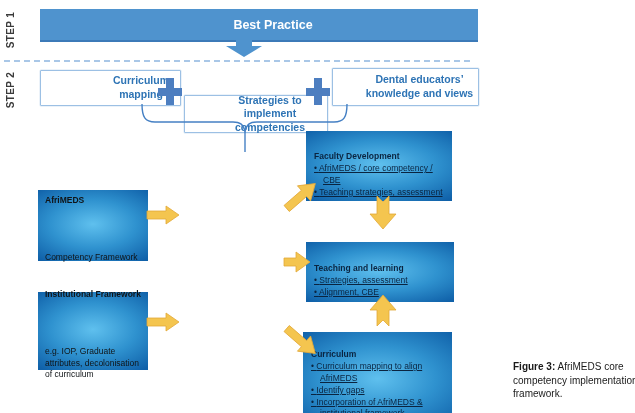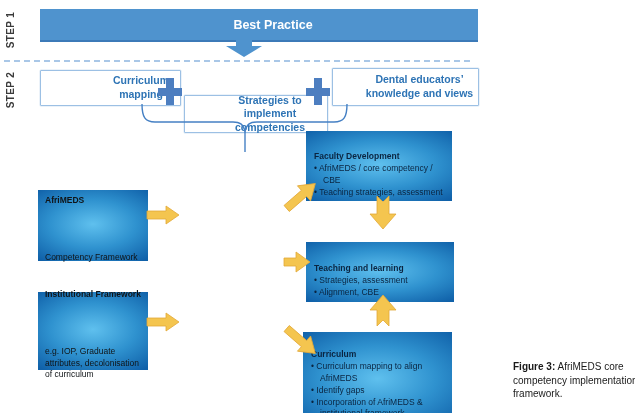--- a/index.html
+++ b/index.html
@@ -40,21 +40,21 @@
       var(--blue_center) 0%, var(--blue_mid) 52%, var(--blue_edge) 100%);
     color:#101417;font-size:8.5px;line-height:1.4;}
   .bluebox .title{font-weight:700;margin-top:8px;}
   .left-box{display:flex;flex-direction:column;justify-content:center;padding:0 7px;box-sizing:border-box;gap:45px;}
   .lb-afrimeds{left:38px;top:190px;width:110px;height:71px;}
   .lb-inst{left:38px;top:292px;width:110px;height:78px;}
   .right-box{padding:7px 7px 0 8px;box-sizing:border-box;color:var(--right_text);}
   .rb-fac{left:306px;top:131px;width:146px;height:70px;padding-top:12px;}
   .rb-teach{left:306px;top:242px;width:148px;height:60px;padding-top:13px;}
   .rb-curr{left:303px;top:332px;width:149px;height:97px;padding-top:9px;}
-  .bullets .b{padding-left:9px;text-indent:-9px;}
+  .bullets .b{padding-left:9px;text-indent:-9px;text-decoration:underline;}
   .bullets .b::before{content:"• ";}
 
   
   .orange{left:173px;top:188px;width:112px;height:194px;border-radius:34px;
     background:linear-gradient(180deg,var(--orange_top) 0%,var(--orange_mid) 55%,var(--orange_bottom) 100%);
     border:1px solid var(--orange_border);box-sizing:border-box;
     color:#1c1208;font-size:8.5px;line-height:1.5;}
   .orange-text{position:absolute;left:12px;top:53px;width:90px;}
   .orange .title{font-weight:700;margin-bottom:14px;}
 

